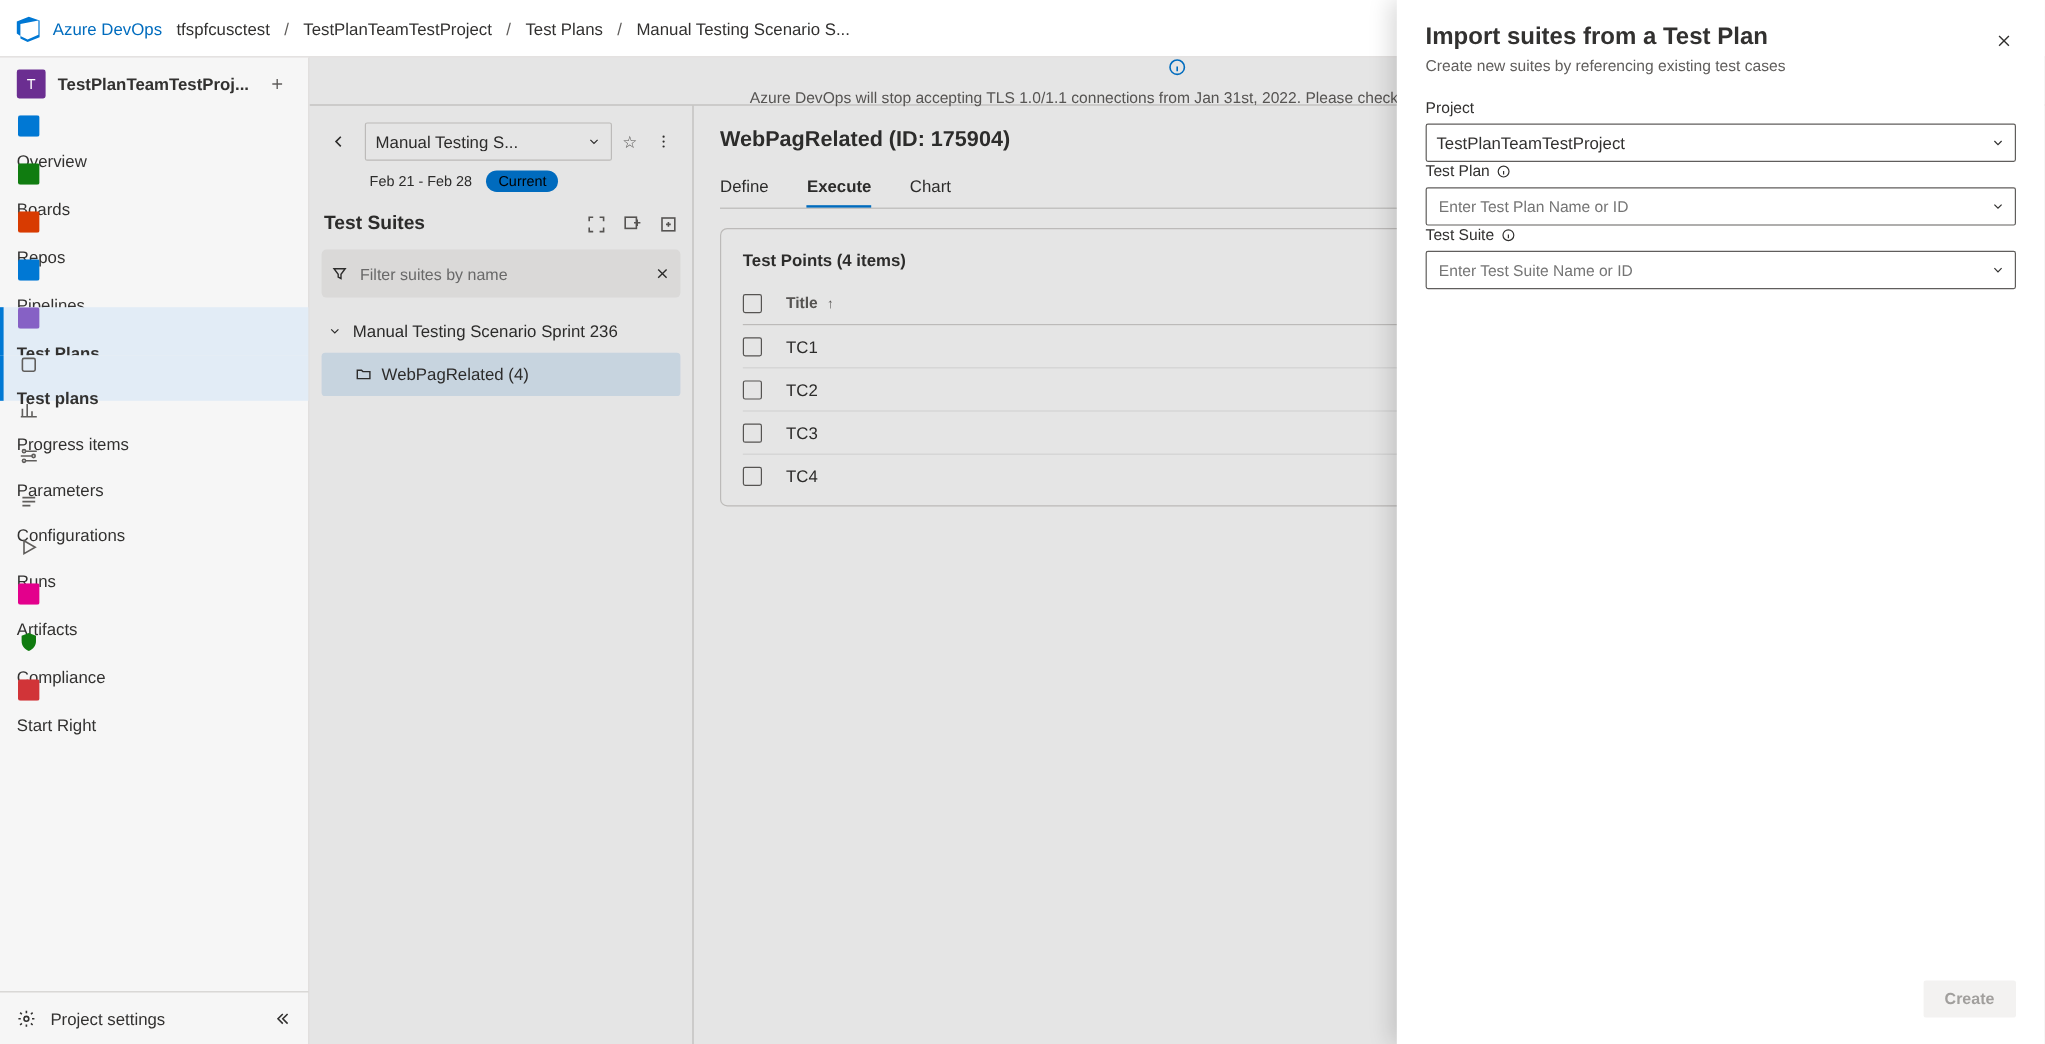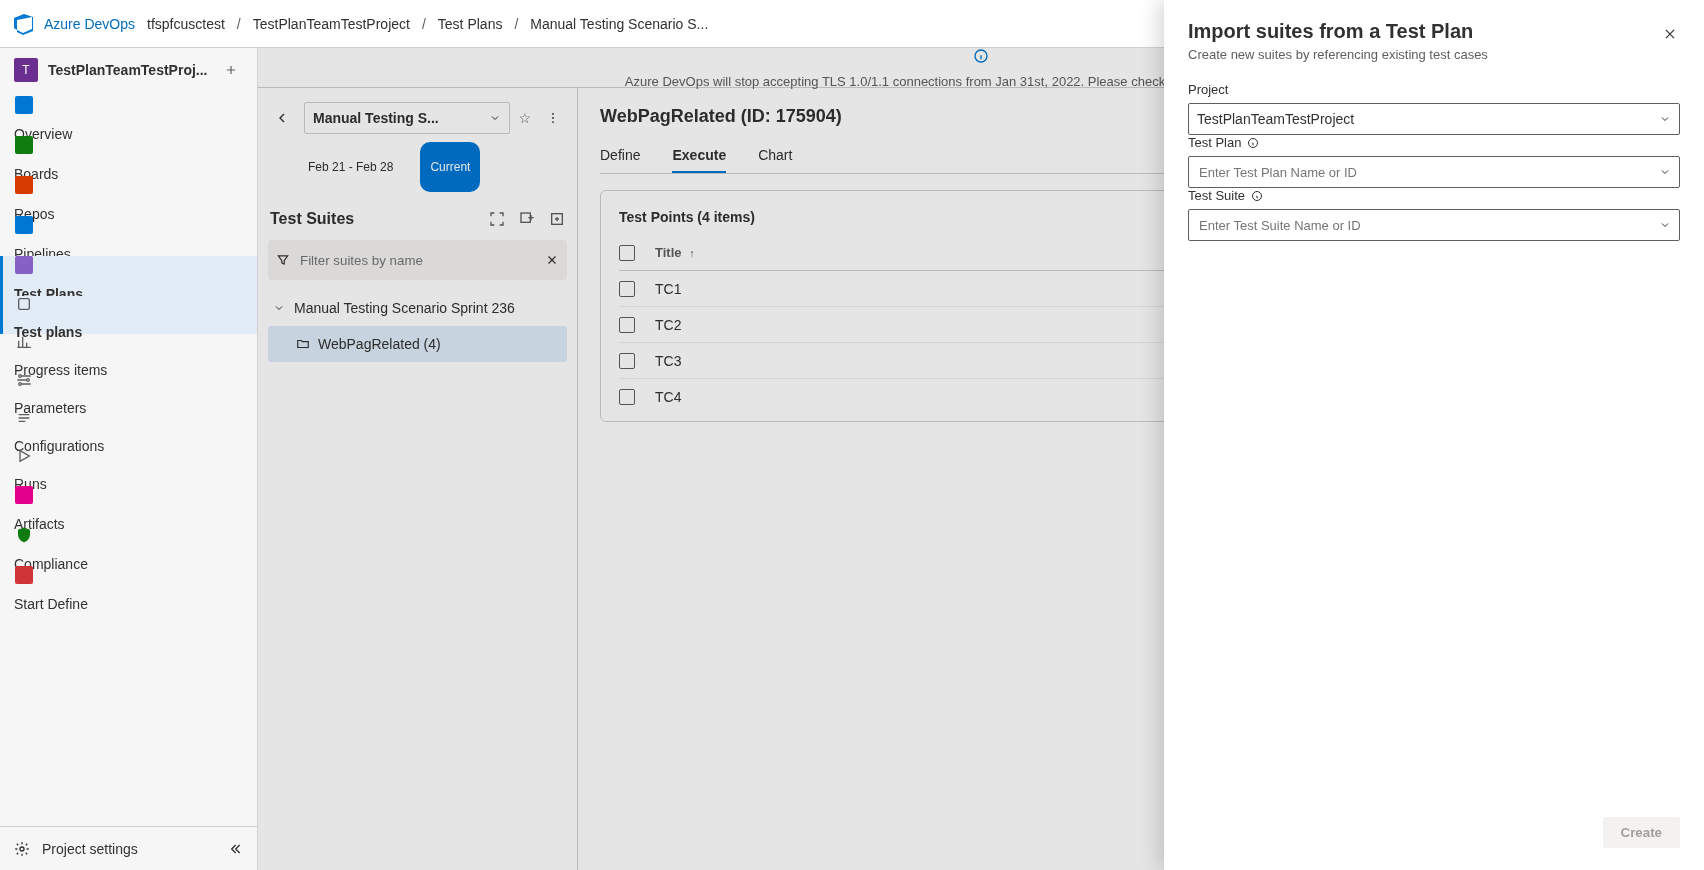--- a/index.html
+++ b/index.html
@@ -63,24 +63,24 @@
     border-bottom:1px solid var(--border);color:var(--text-sec);gap:10px;font-size:13px;flex-direction:column;}
   .banner a{color:var(--blue-bright);text-decoration:underline;}
 
   .cols{display:flex;flex:1 1 auto;}
   .col-suites{width:320px;border-right:1px solid var(--border);display:flex;flex-direction:column;
     padding:14px 10px;}
   .suites-hdr1{display:flex;align-items:center;gap:8px;}
   .back-btn{width:28px;height:28px;display:flex;align-items:center;justify-content:center;}
   .plan-drop{flex:1 1 auto;height:32px;border:1px solid var(--border);border-radius:2px;
     display:flex;align-items:center;padding:0 8px;gap:6px;background:#fff;}
-  .plan-drop .txt{flex:1 1 auto;white-space:nowrap;overflow:hidden;text-overflow:ellipsis;font-weight:bold;}
+  .plan-drop .txt{flex:1 1 auto;white-space:nowrap;overflow:hidden;text-overflow:ellipsis;}
   .more-btn{width:28px;height:28px;display:flex;align-items:center;justify-content:center;}
   .suites-dates{display:flex;align-items:center;gap:12px;padding:8px 4px 0 40px;font-size:12px;}
-  .pill{background:var(--blue);color:#ffffff;border-radius:10px;padding:18px 10px;font-size:12px;margin-left:15px;}
+  .pill{background:var(--blue);color:#000000;border-radius:10px;padding:2px 10px;font-size:12px;}
   .suites-title{display:flex;align-items:center;justify-content:space-between;margin:18px 2px 6px;}
   .suites-title h3{margin:0;font-size:16px;font-weight:600;}
   .suites-title .icons{display:flex;gap:14px;color:var(--text-sec);}
   .filter-box{display:flex;align-items:center;height:40px;margin:6px 0 10px;
     border-radius:4px;background:var(--hover);padding:0 8px;gap:8px;}
   .filter-box input{flex:1 1 auto;background:transparent;border:none;outline:none;color:var(--text);}
   .tree-row{display:flex;align-items:center;height:36px;gap:8px;padding:0 4px;
     cursor:pointer;}
   .tree-row.sel{background:var(--sel-bg2);border-radius:3px;}
   .tree-row .chev{width:14px;}
@@ -278,21 +278,21 @@
             </svg>
           </span>
         <span>Compliance</span>
       </div>
       <div class="nav-item">
         <span class="ico">
           <svg width="18" height="18" fill="#d13438">
               <rect width="18" height="18" rx="2"></rect>
             </svg>
           </span>
-        <span>Start Define</span>
+        <span>Start Right</span>
       </div>
     </div>
 
     <div class="leftnav-footer">
       <svg width="16" height="16" viewBox="0 0 24 24" fill="none" stroke="currentColor" stroke-width="2">
         <circle cx="12" cy="12" r="3"></circle>
           <path d="M12 2v3M12 19v3M4.2 4.2l2.1 2.1M17.7 17.7l2.1 2.1M2 12h3M19 12h3M4.2 19.8l2.1-2.1M17.7 6.3l2.1-2.1"></path>
       </svg>
       <span>Project settings</span>
       <svg class="chev-left" width="16" height="16" viewBox="0 0 24 24" fill="none" stroke="currentColor" stroke-width="2">

